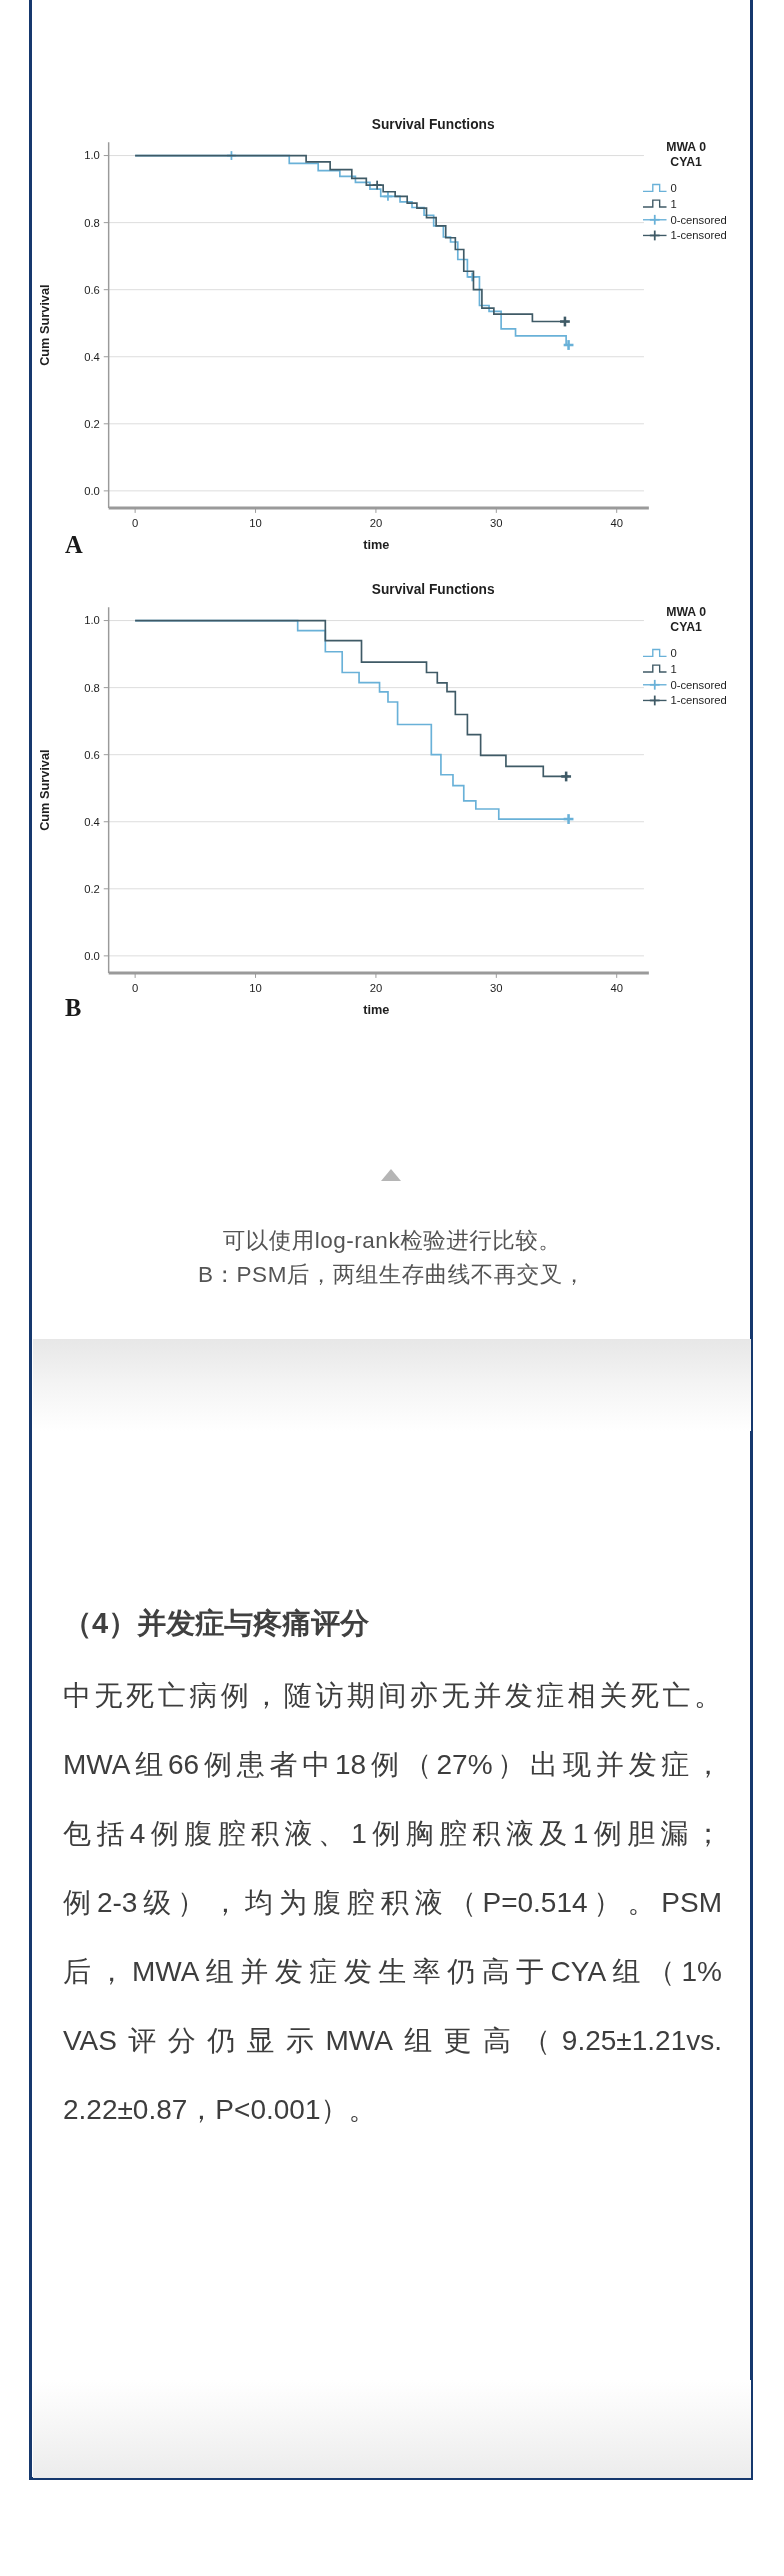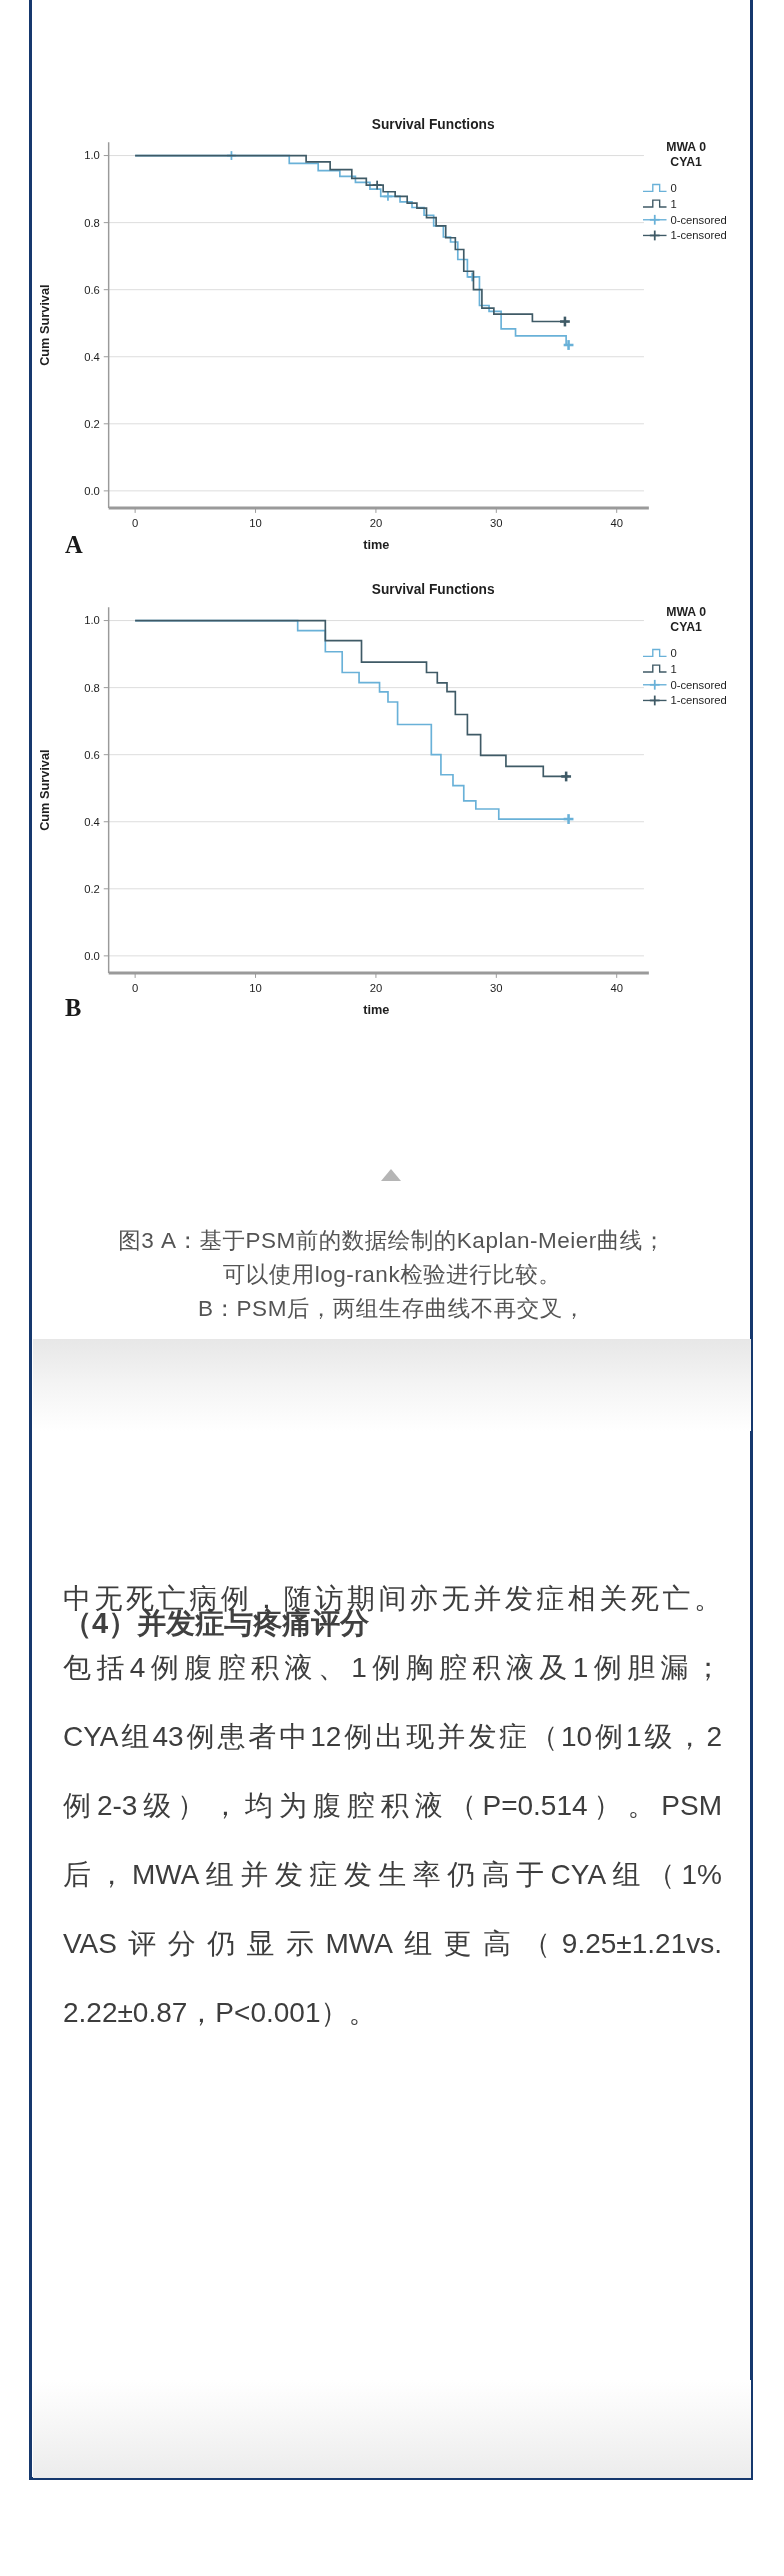--- a/index.html
+++ b/index.html
@@ -52,21 +52,21 @@
     font-size:22.5px; line-height:34px; font-weight:500;
     color:#545454;
     letter-spacing:0.5px;
   }
   .section-heading{
     position:absolute; left:63px; right:62px; top:1606px;
     font-size:29px; font-weight:700; color:#404040;
     line-height:35px;
   }
   .paragraph{
-    position:absolute; left:63px; right:62px; top:1564px;
+    position:absolute; left:63px; right:62px; top:1661px;
   }
   .para-line{
     height:69px; line-height:69px;
     font-size:28px; color:#3d3d3d;
     text-align:justify; text-align-last:justify;
     white-space:nowrap;
   }
   .para-line.last{ text-align-last:left; }
 </style>
 </head>
@@ -197,31 +197,30 @@
       <line x1="622" y1="130" x2="646" y2="130" stroke="#3f5a66" stroke-width="1.4"></line>
       <line x1="629" y1="130" x2="639" y2="130" stroke="#3f5a66" stroke-width="1.8"></line>
       <line x1="634" y1="125" x2="634" y2="135" stroke="#3f5a66" stroke-width="1.8"></line>
       <text x="650" y="134" font-size="11.5" fill="#1f1f1f">1-censored</text>
     </svg>
   <div class="panel-label panel-b">B</div>
 
   <div class="triangle-up"></div>
 
   <div class="figure-caption">
-    <div>图3 A：基于PSM前的数据绘制的Kaplan-Meier曲线；</div>
     <div>可以使用log-rank检验进行比较。</div>
     <div>B：PSM后，两组生存曲线不再交叉，</div>
   </div>
 
   <div class="section-heading">（4）并发症与疼痛评分</div>
 
   <div class="paragraph">
     <div class="para-line">中无死亡病例，随访期间亦无并发症相关死亡。</div>
+    <div class="para-line">MWA组66例患者中18例（27%）出现并发症，</div>
     <div class="para-line">包括4例腹腔积液、1例胸腔积液及1例胆漏；</div>
-    <div class="para-line">CYA组43例患者中12例出现并发症（10例1级，2</div>
     <div class="para-line">例2-3级），均为腹腔积液（P=0.514）。PSM</div>
     <div class="para-line">后，MWA组并发症发生率仍高于CYA组（1%</div>
     <div class="para-line">VAS评分仍显示MWA组更高（9.25±1.21vs.</div>
     <div class="para-line last">2.22±0.87，P&lt;0.001）。</div>
   </div>
 
 </div>
 
 
 </body></html>

